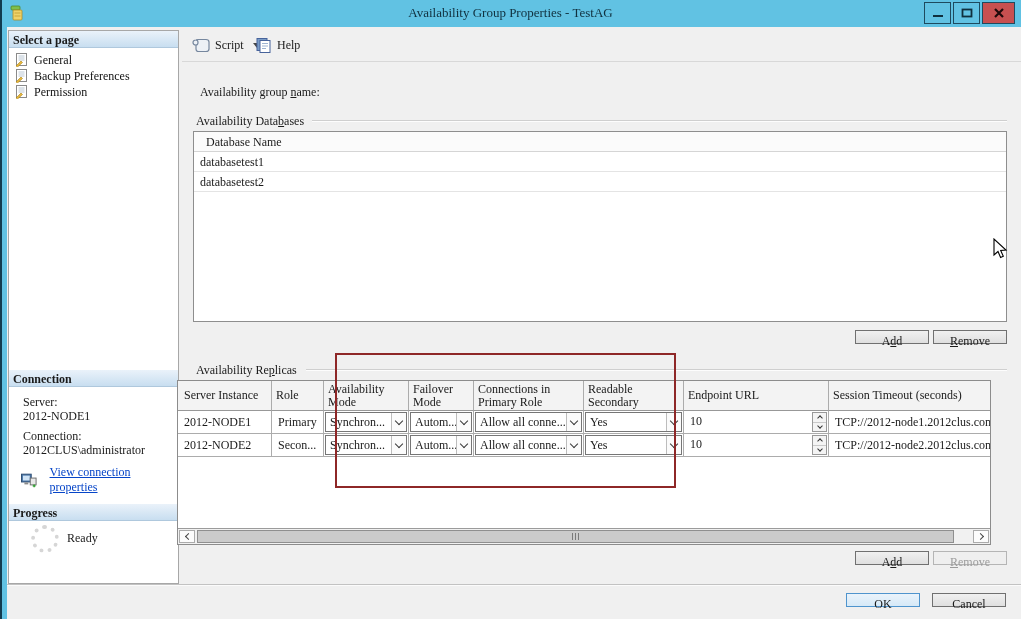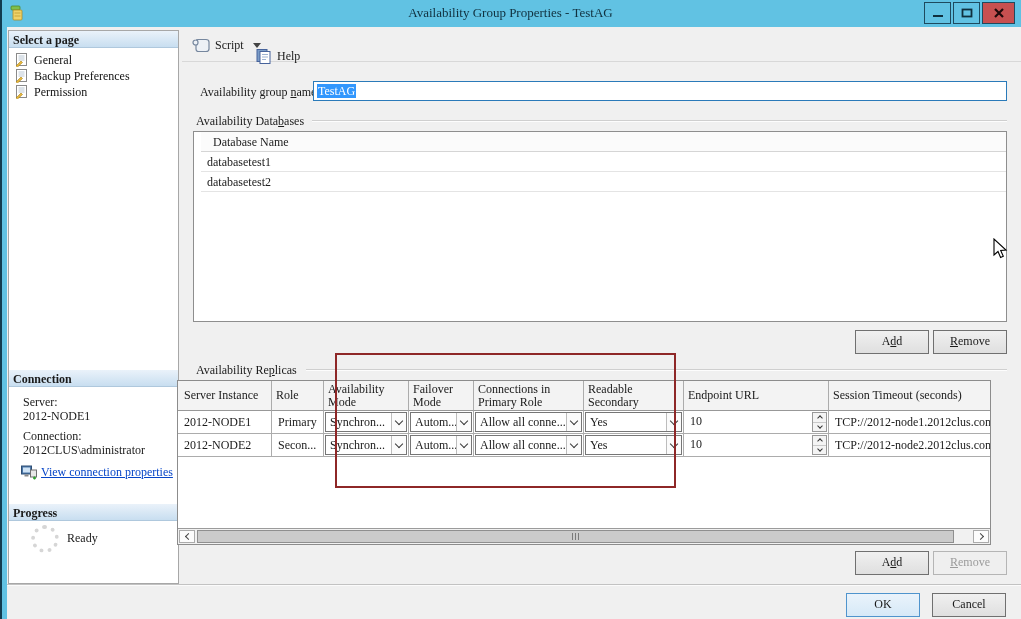--- a/index.html
+++ b/index.html
@@ -16,44 +16,44 @@
   .winbtn.min { left:924px; width:27px; background:#61C2E3; }
   .winbtn.max { left:953px; width:27px; background:#61C2E3; }
   .winbtn.close { left:982px; width:33px; background:#C75050; }
 
   
   .sidebar { position:absolute; left:8px; top:30px; width:171px; height:554px; background:#FFFFFF; border:1px solid #A7A7A7; }
   .side-header { position:absolute; left:0; width:169px; height:17px; background:linear-gradient(#EAF2FA,#C8DEF0); border-bottom:1px solid #AFC8DD; font-weight:bold; padding:2px 4px; }
   .page-item { position:absolute; left:6px; height:16px; display:flex; align-items:center; gap:5px; cursor:default; }
   .side-label { color:#111; }
   .kv { position:absolute; left:14px; line-height:14px; }
-  .link-row { position:absolute; left:12px; display:flex; align-items:center; gap:3px; }
+  .link-row { position:absolute; left:12px; display:flex; align-items:center; gap:12px; }
   .link { color:#0645C8; text-decoration:underline; cursor:pointer; }
   .spinner { position:absolute; left:22px; top:494px; width:28px; height:28px; border:4px dotted #D6D6D6; border-radius:50%; }
 
   
   .toolbar { position:absolute; left:182px; top:30px; width:839px; height:32px; background:#F0F0F0; border-bottom:1px solid #D8D8D8; }
   .tool-item { position:absolute; top:7px; display:flex; align-items:center; gap:5px; cursor:pointer; }
   .drop-tri { width:0; height:0; border-left:4px solid transparent; border-right:4px solid transparent; border-top:5px solid #444; margin-left:4px; }
 
   
   .group-label { position:absolute; color:#1a1a1a; background:transparent; }
   .etch { position:absolute; height:2px; border-top:1px solid #CFCFCF; border-bottom:1px solid #FDFDFD; }
 
   
   .textbox { position:absolute; left:313px; top:81px; width:694px; height:20px; background:#fff; border:1px solid #2A7AB9; padding:2px 3px; }
   .sel { background:#3297FD; color:#fff; padding:0 1px; }
 
   
-  .listbox { position:absolute; left:193px; top:131px; width:814px; height:191px; background:#fff; border:1px solid #8E8E8E;padding-left:7px; }
+  .listbox { position:absolute; left:193px; top:131px; width:814px; height:191px; background:#fff; border:1px solid #8E8E8E; }
   .lb-header { height:20px; border-bottom:1px solid #D5D5D5; background:#FBFBFB; padding:3px 4px 0 12px; }
   .lb-row { height:20px; border-bottom:1px solid #E4E4E4; padding:3px 4px 0 6px; }
 
   
-  .btn { position:absolute; width:74px; height:24px; background:linear-gradient(#F0F0F0,#DFDFDF); border:1px solid #707070; text-align:center; line-height:20px; cursor:pointer; }
+  .btn { position:absolute; width:74px; height:14px; background:linear-gradient(#F0F0F0,#DFDFDF); border:1px solid #707070; text-align:center; line-height:20px; cursor:pointer; }
   .btn.disabled { border-color:#B5B5B5; color:#9B9B9B; background:#EFEFEF; cursor:default; }
   .btn.default-focus { border:1px solid #4F94CD; background:linear-gradient(#EAF3FB,#D6E9F7); }
 
   
   .grid { position:absolute; left:177px; top:380px; width:814px; height:165px; background:#fff; border:1px solid #8C8C8C; }
   .ghead, .grow { display:grid; grid-template-columns:94px 52px 85px 65px 110px 100px 145px 161px; }
   .ghead { height:30px; }
   .grow { height:23px; }
   .gc { border-right:1px solid #ACACAC; border-bottom:1px solid #ACACAC; overflow:hidden; }
   .gc:last-child { border-right:none; }
@@ -181,37 +181,34 @@
 
   <div class="toolbar">
     <div class="tool-item" style="left:10px;">
       <svg width="18" height="16" viewBox="0 0 18 16">
         <path d="M4 3 C2 3 1 4 1 5.5 C1 7 2 8 4 8 L4 12 C4 13.5 5 14.5 6.5 14.5 L14 14.5 C16 14.5 17 13.5 17 12 L17 5 C17 3.5 16 2.5 14 2.5 L6 2.5 Z" fill="#EDF1F6" stroke="#76879E" stroke-width="1.2"></path>
         <path d="M4 3 C5.5 3 6 4 6 5.5 C6 7 5.5 8 4 8" fill="none" stroke="#76879E" stroke-width="1.2"></path>
       </svg>
       <span>Script</span>
       <span class="drop-tri"></span>
     </div>
-    <div class="tool-item" style="left:73px;margin-top:11px;">
+    <div class="tool-item" style="left:73px;">
       <svg width="17" height="16" viewBox="0 0 17 16">
         <rect x="2" y="1.5" width="10" height="12" fill="#7A9CC6" stroke="#47639B"></rect>
         <rect x="5" y="3.5" width="10" height="12" fill="#FFFFFF" stroke="#47639B"></rect>
         <line x1="7" y1="6.5" x2="13" y2="6.5" stroke="#9DB3D2"></line>
         <line x1="7" y1="9" x2="13" y2="9" stroke="#9DB3D2"></line>
         <line x1="7" y1="11.5" x2="11" y2="11.5" stroke="#9DB3D2"></line>
       </svg>
       <span>Help</span>
     </div>
   </div>
 
   <div class="abs" style="left:200px;top:85px;">
     <span>Availability group </span><span class="u">n</span><span>ame:</span>
-  </div>
-  <div class="textbox">
-    <span class="sel">TestAG</span>
   </div>
 
   <div class="group-label" style="left:196px;top:114px;">
     <span>Availability Data</span><span class="u">b</span><span>ases</span>
   </div>
   <div class="etch" style="left:312px;top:120px;width:695px;"></div>
 
   <div class="listbox">
     <div class="lb-header">Database Name</div>
     <div class="lb-row">databasetest1</div>

